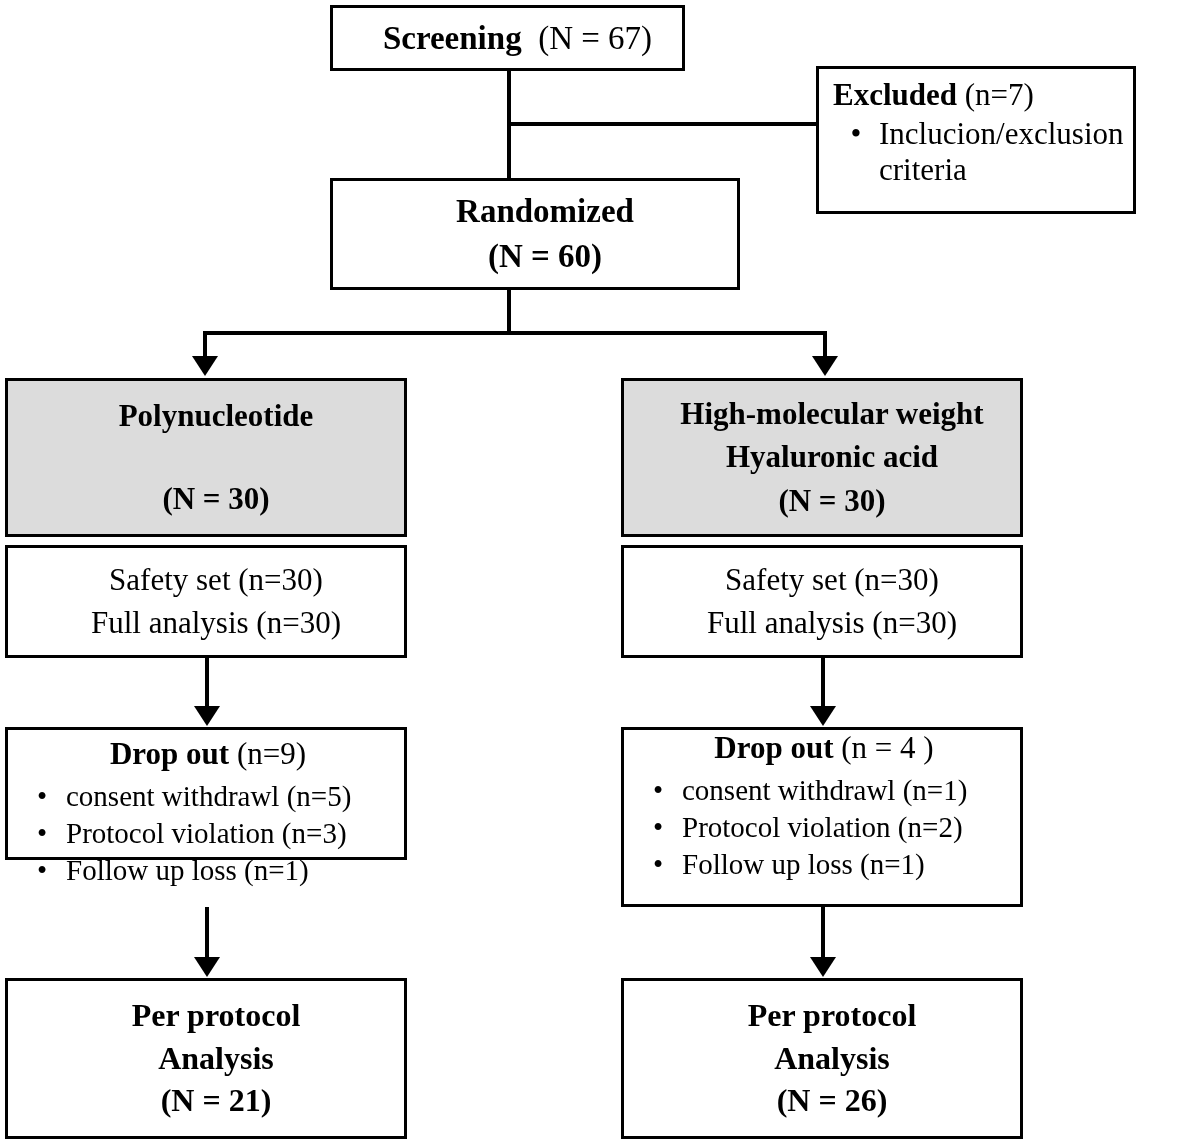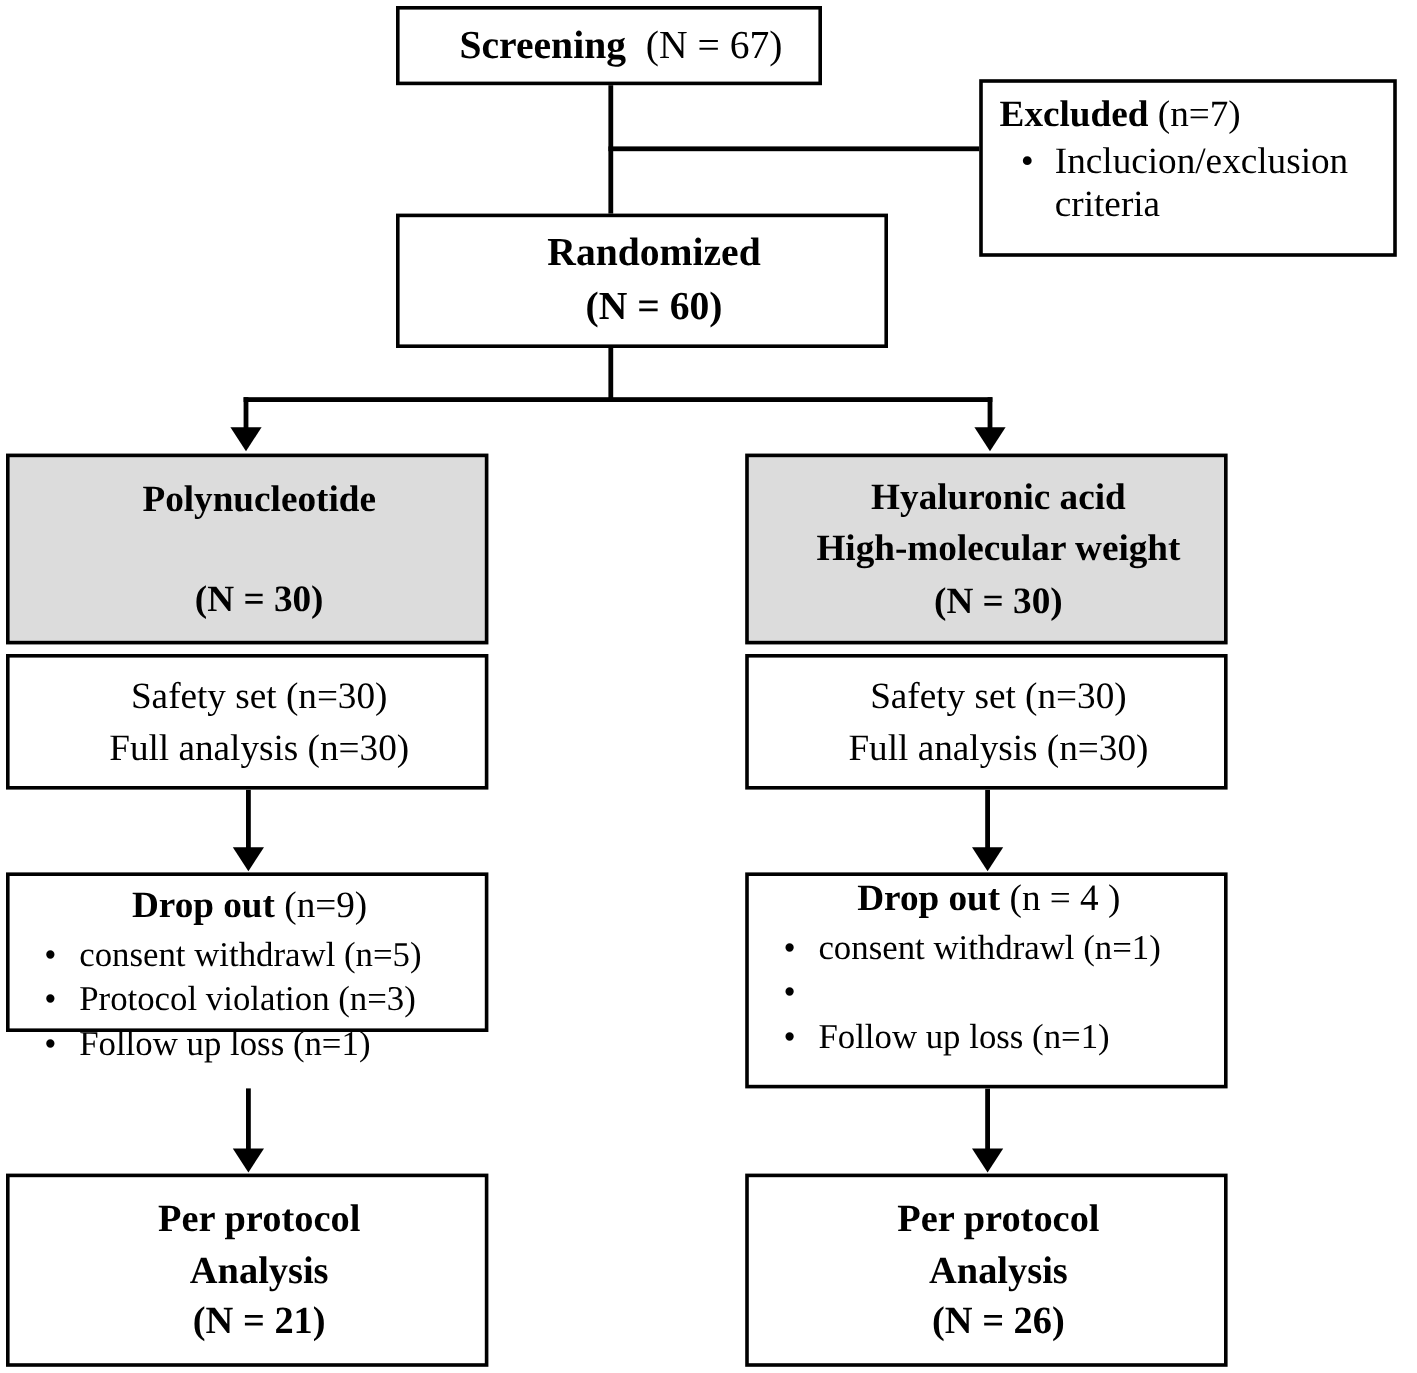--- a/index.html
+++ b/index.html
@@ -93,21 +93,21 @@
     flex: 0 1 auto;
     white-space: normal;
   }
 
   
   #box-screening {
     left: 330px; top: 5px; width: 355px; height: 66px;
     font-size: 33px;
   }
   #box-excluded {
-    left: 816px; top: 66px; width: 348px; height: 148px;
+    left: 816px; top: 66px; width: 320px; height: 148px;
     font-size: 31px;
     padding: 8px 10px 8px 14px;
     justify-content: flex-start;
   }
   #box-excluded .hdr { text-align: left; margin-bottom: 2px; }
   #box-excluded .bullet { width: 46px; }
   #box-randomized {
     left: 330px; top: 178px; width: 410px; height: 112px;
     font-size: 33px;
   }
@@ -210,22 +210,22 @@
     <span class="ln b">(N = 60)</span>
   </div>
 
   <div class="box shaded" id="box-pn">
     <span class="ln b">Polynucleotide</span>
     <span class="gap"></span>
     <span class="ln b">(N = 30)</span>
   </div>
 
   <div class="box shaded" id="box-hmw">
+    <span class="ln b">High-molecular weight</span>
     <span class="ln b">Hyaluronic acid</span>
-    <span class="ln b">High-molecular weight</span>
     <span class="ln b">(N = 30)</span>
   </div>
 
   <div class="box" id="box-safety-l">
     <span class="ln r">Safety set (n=30)</span>
     <span class="ln r">Full analysis (n=30)</span>
   </div>
 
   <div class="box" id="box-safety-r">
     <span class="ln r">Safety set (n=30)</span>
@@ -252,20 +252,21 @@
 
   <div class="box leftalign" id="box-drop-r">
     <span class="ln hdr"><span class="b">Drop out</span><span class="r">&nbsp;</span><span class="r">(n = 4 )</span></span>
     <ul class="blist">
       <li>
         <span class="bullet">•</span>
         <span class="btext">consent withdrawl (n=1)</span>
       </li>
       <li>
         <span class="bullet">•</span>
+        <span class="btext">Protocol violation (n=2)</span>
       </li>
       <li>
         <span class="bullet">•</span>
         <span class="btext">Follow up loss (n=1)</span>
       </li>
     </ul>
   </div>
 
   <div class="box" id="box-pp-l">
     <span class="ln b">Per protocol</span>

